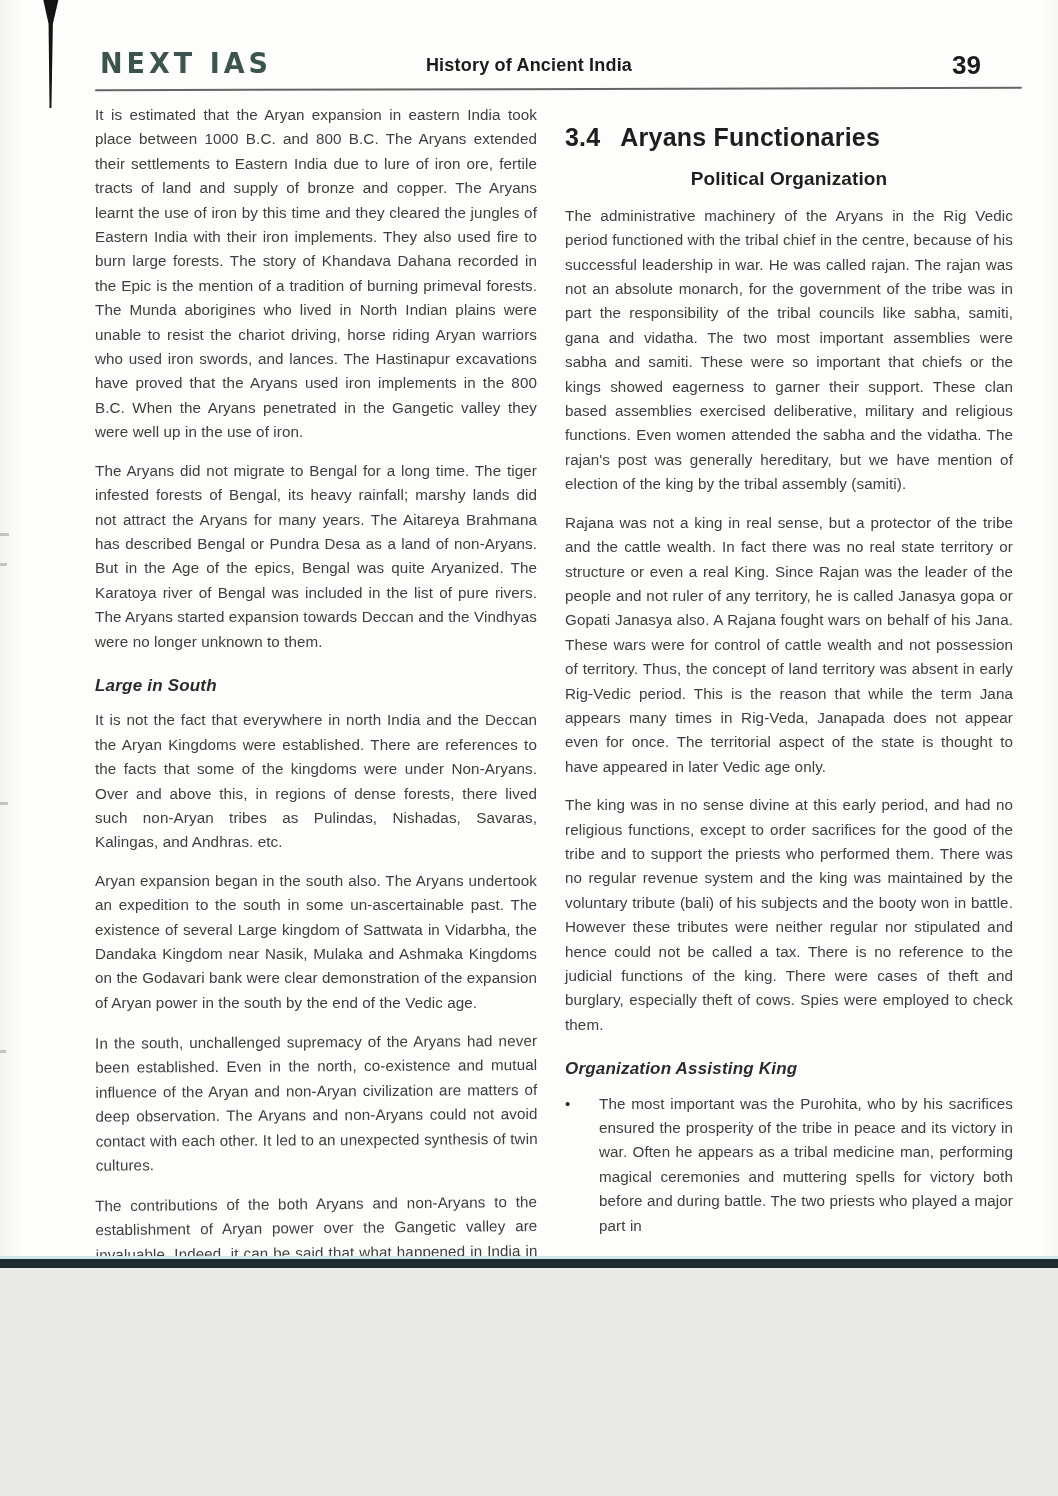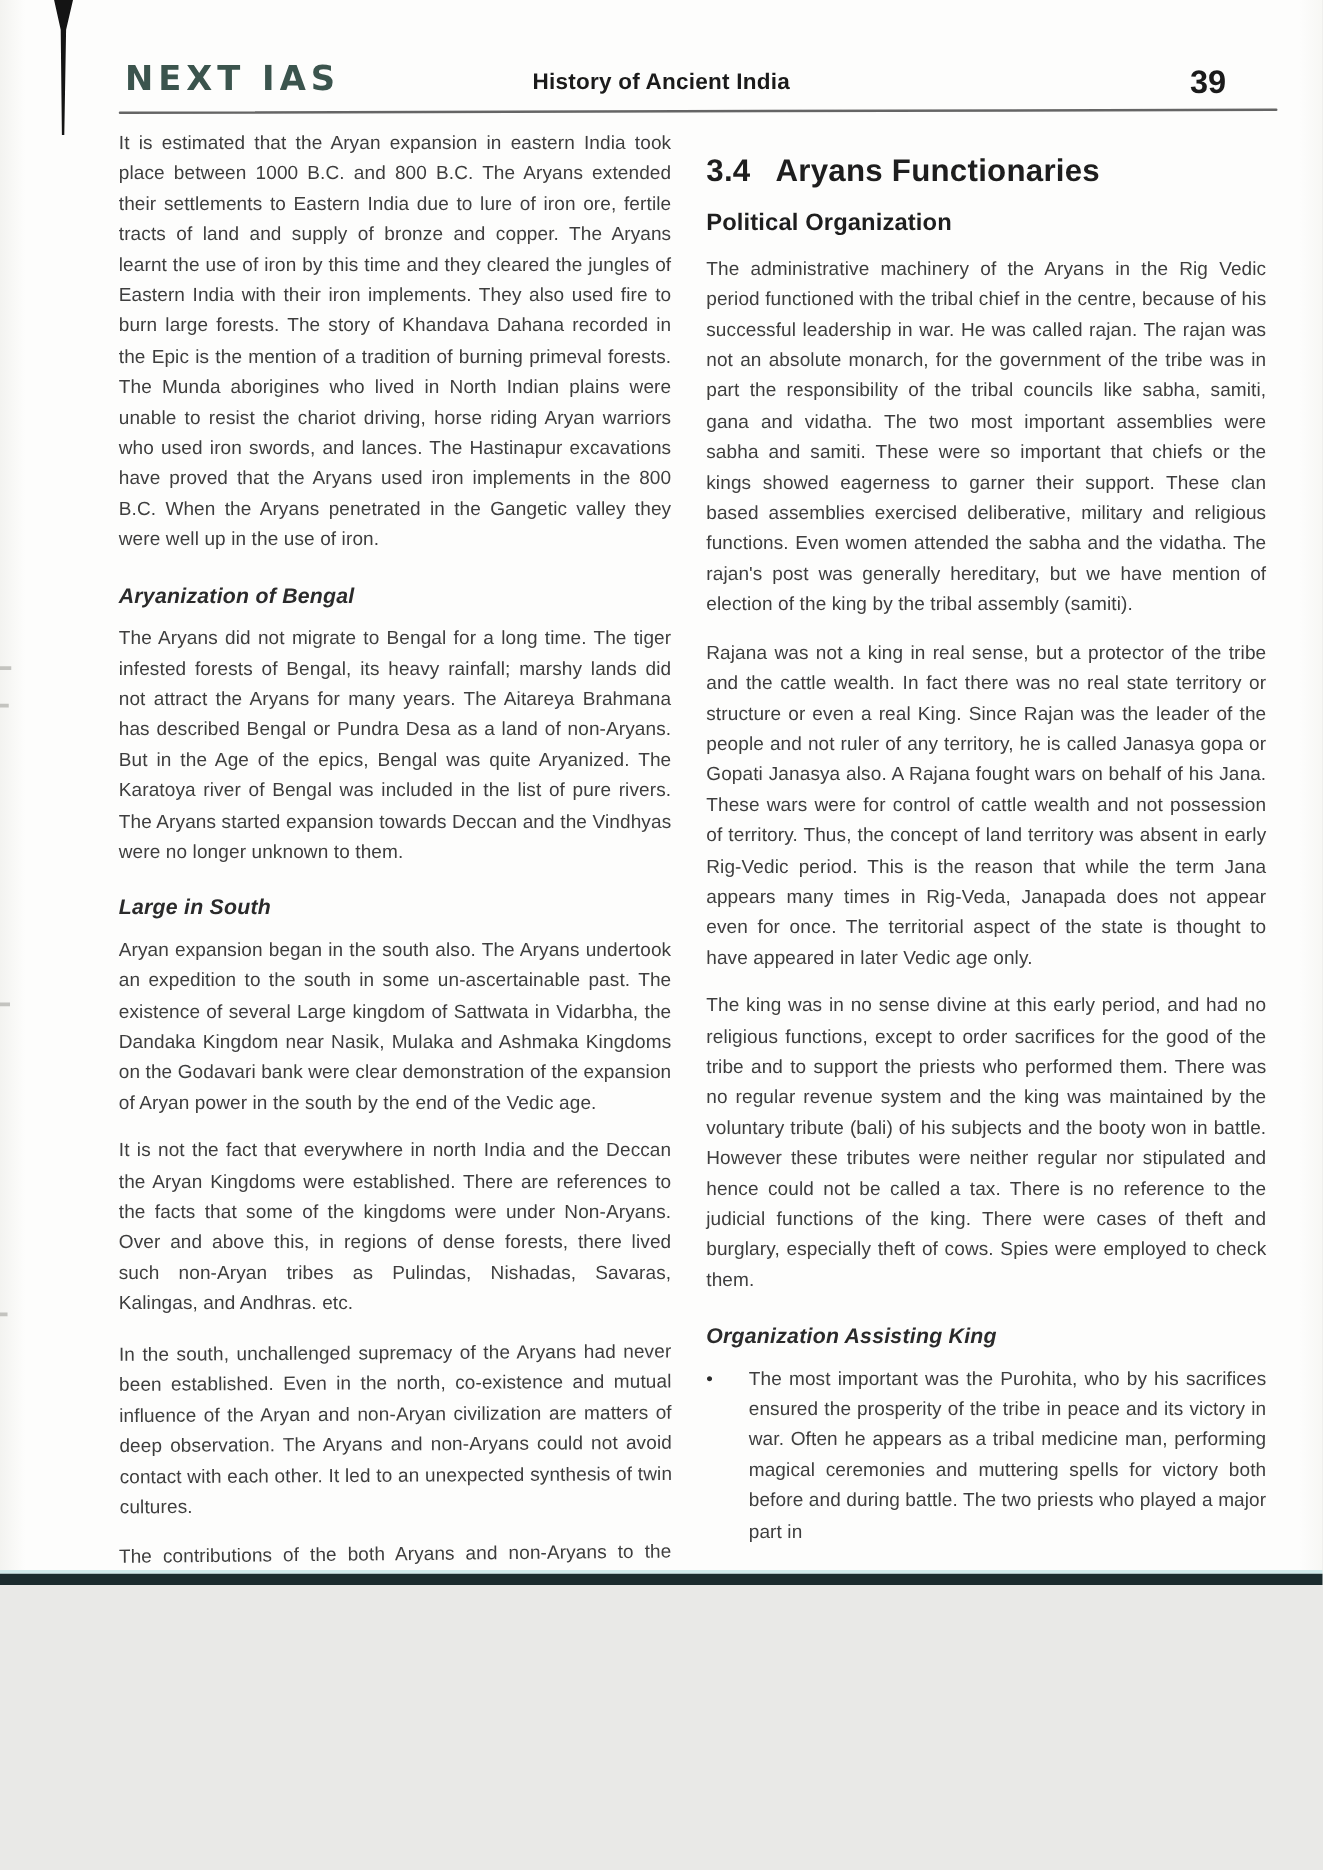--- a/index.html
+++ b/index.html
@@ -50,21 +50,21 @@
   }
   .skew-a{transform:rotate(-.35deg);transform-origin:top right;}
   .skew-b{transform:rotate(-.55deg);transform-origin:top right;}
   .section-heading{
     margin:22px 0 4px 0;text-align:left;
     font-size:25px;font-weight:bold;color:#1e1e1e;letter-spacing:.2px;
   }
   .section-heading .sec-num{display:inline-block;margin-right:20px;}
   .bold-subheading{
     font-size:19px;font-weight:bold;color:#1e1e1e;
-    margin:18px 0 12px 0;text-align:left;
+    margin:18px 0 12px 0;text-align:center;
   }
   .bullet-item{display:flex;margin:0;}
   .bullet-glyph{flex:0 0 34px;font-size:15px;line-height:24.4px;color:#2b2b2b;}
   .bullet-text{flex:1;text-align:justify;}
   
   .ink-top-left{
     position:absolute;left:38px;top:0;width:24px;height:108px;
     background:#141414;
     clip-path:polygon(22% 0,85% 0,62% 22%,56% 100%,48% 100%,44% 22%);
   }
@@ -98,25 +98,24 @@
   <div class="edge-dash d3"></div>
   <div class="edge-dash d4"></div>
 
   <div class="logo">NEXT IAS</div>
   <div class="page-title">History of Ancient India</div>
   <div class="page-number">39</div>
   <div class="header-rule"></div>
 
   <div class="col col-left">
     <p class="para">It is estimated that the Aryan expansion in eastern India took place between 1000 B.C. and 800 B.C. The Aryans extended their settlements to Eastern India due to lure of iron ore, fertile tracts of land and supply of bronze and copper. The Aryans learnt the use of iron by this time and they cleared the jungles of Eastern India with their iron implements. They also used fire to burn large forests. The story of Khandava Dahana recorded in the Epic is the mention of a tradition of burning primeval forests. The Munda aborigines who lived in North Indian plains were unable to resist the chariot driving, horse riding Aryan warriors who used iron swords, and lances. The Hastinapur excavations have proved that the Aryans used iron implements in the 800 B.C. When the Aryans penetrated in the Gangetic valley they were well up in the use of iron.</p>
-    <h3 class="sub-heading-italic">Aryanization of Bengal</h3>
     <p class="para">The Aryans did not migrate to Bengal for a long time. The tiger infested forests of Bengal, its heavy rainfall; marshy lands did not attract the Aryans for many years. The Aitareya Brahmana has described Bengal or Pundra Desa as a land of non-Aryans. But in the Age of the epics, Bengal was quite Aryanized. The Karatoya river of Bengal was included in the list of pure rivers. The Aryans started expansion towards Deccan and the Vindhyas were no longer unknown to them.</p>
     <h3 class="sub-heading-italic">Large in South</h3>
+    <p class="para">It is not the fact that everywhere in north India and the Deccan the Aryan Kingdoms were established. There are references to the facts that some of the kingdoms were under Non-Aryans. Over and above this, in regions of dense forests, there lived such non-Aryan tribes as Pulindas, Nishadas, Savaras, Kalingas, and Andhras. etc.</p>
     <p class="para">Aryan expansion began in the south also. The Aryans undertook an expedition to the south in some un-ascertainable past. The existence of several Large kingdom of Sattwata in Vidarbha, the Dandaka Kingdom near Nasik, Mulaka and Ashmaka Kingdoms on the Godavari bank were clear demonstration of the expansion of Aryan power in the south by the end of the Vedic age.</p>
-    <p class="para">It is not the fact that everywhere in north India and the Deccan the Aryan Kingdoms were established. There are references to the facts that some of the kingdoms were under Non-Aryans. Over and above this, in regions of dense forests, there lived such non-Aryan tribes as Pulindas, Nishadas, Savaras, Kalingas, and Andhras. etc.</p>
     <p class="para skew-a">In the south, unchallenged supremacy of the Aryans had never been established. Even in the north, co-existence and mutual influence of the Aryan and non-Aryan civilization are matters of deep observation. The Aryans and non-Aryans could not avoid contact with each other. It led to an unexpected synthesis of twin cultures.</p>
     <p class="para skew-b">The contributions of the both Aryans and non-Aryans to the establishment of Aryan power over the Gangetic valley are invaluable. Indeed, it can be said that what happened in India in the Vedic Age is not to be called the triumph of the</p>
   </div>
 
   <div class="col col-right">
     <h2 class="section-heading">
       <span class="sec-num">3.4</span><span>Aryans Functionaries</span>
     </h2>
     <h3 class="bold-subheading">Political Organization</h3>
     <p class="para">The administrative machinery of the Aryans in the Rig Vedic period functioned with the tribal chief in the centre, because of his successful leadership in war. He was called rajan. The rajan was not an absolute monarch, for the government of the tribe was in part the responsibility of the tribal councils like sabha, samiti, gana and vidatha. The two most important assemblies were sabha and samiti. These were so important that chiefs or the kings showed eagerness to garner their support. These clan based assemblies exercised deliberative, military and religious functions. Even women attended the sabha and the vidatha. The rajan's post was generally hereditary, but we have mention of election of the king by the tribal assembly (samiti).</p>

